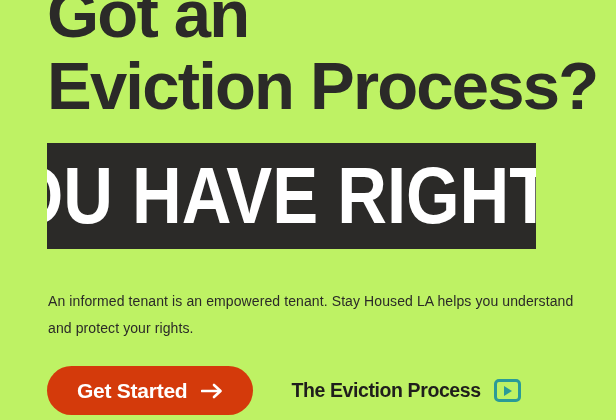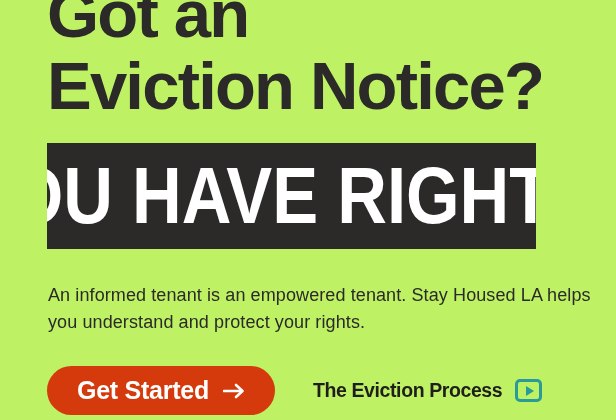--- a/index.html
+++ b/index.html
@@ -65,26 +65,26 @@
     font-size: 80px;
     line-height: 80px;
     letter-spacing: 0px;
     color: #FFFFFF;
   }
 
   
   .lede {
     position: absolute;
     left: 48px;
-    top: 282px;
+    top: 288px;
     width: 545px;
     margin: 0;
     font-family: "Liberation Sans", sans-serif;
     font-weight: 400;
-    font-size: 18px;
+    font-size: 14px;
     line-height: 27px;
     letter-spacing: 0.1px;
     color: #2B2A28;
   }
 
   
   .cta-row {
     position: absolute;
     left: 47px;
     top: 366px;
@@ -99,21 +99,21 @@
     gap: 14px;
     height: 49px;
     padding: 0 30px;
     box-sizing: border-box;
     border: none;
     border-radius: 26px;
     background: #D43A0B;
     color: #FFFFFF;
     font-family: "Liberation Sans", sans-serif;
     font-weight: 700;
-    font-size: 25px;
+    font-size: 21px;
     letter-spacing: -0.25px;
     cursor: pointer;
     white-space: nowrap;
   }
   .btn-primary .arrow-icon {
     display: inline-flex;
     align-items: center;
     line-height: 1;
   }
   .btn-primary .arrow-icon svg { display: block; }
@@ -154,21 +154,21 @@
     margin-left: 2px;
   }
 </style>
 </head>
 <body>
 
 <div class="hero">
 
   <h1 class="headline">
     <span class="hl-line">Got an</span>
-    <span class="hl-line">Eviction Notice?</span>
+    <span class="hl-line">Eviction Process?</span>
   </h1>
 
   <div class="banner">
     <div class="banner-text">YOU HAVE RIGHTS!</div>
   </div>
 
   <p class="lede">An informed tenant is an empowered tenant. Stay Housed LA helps you understand and protect your rights.</p>
 
   <div class="cta-row">
 

